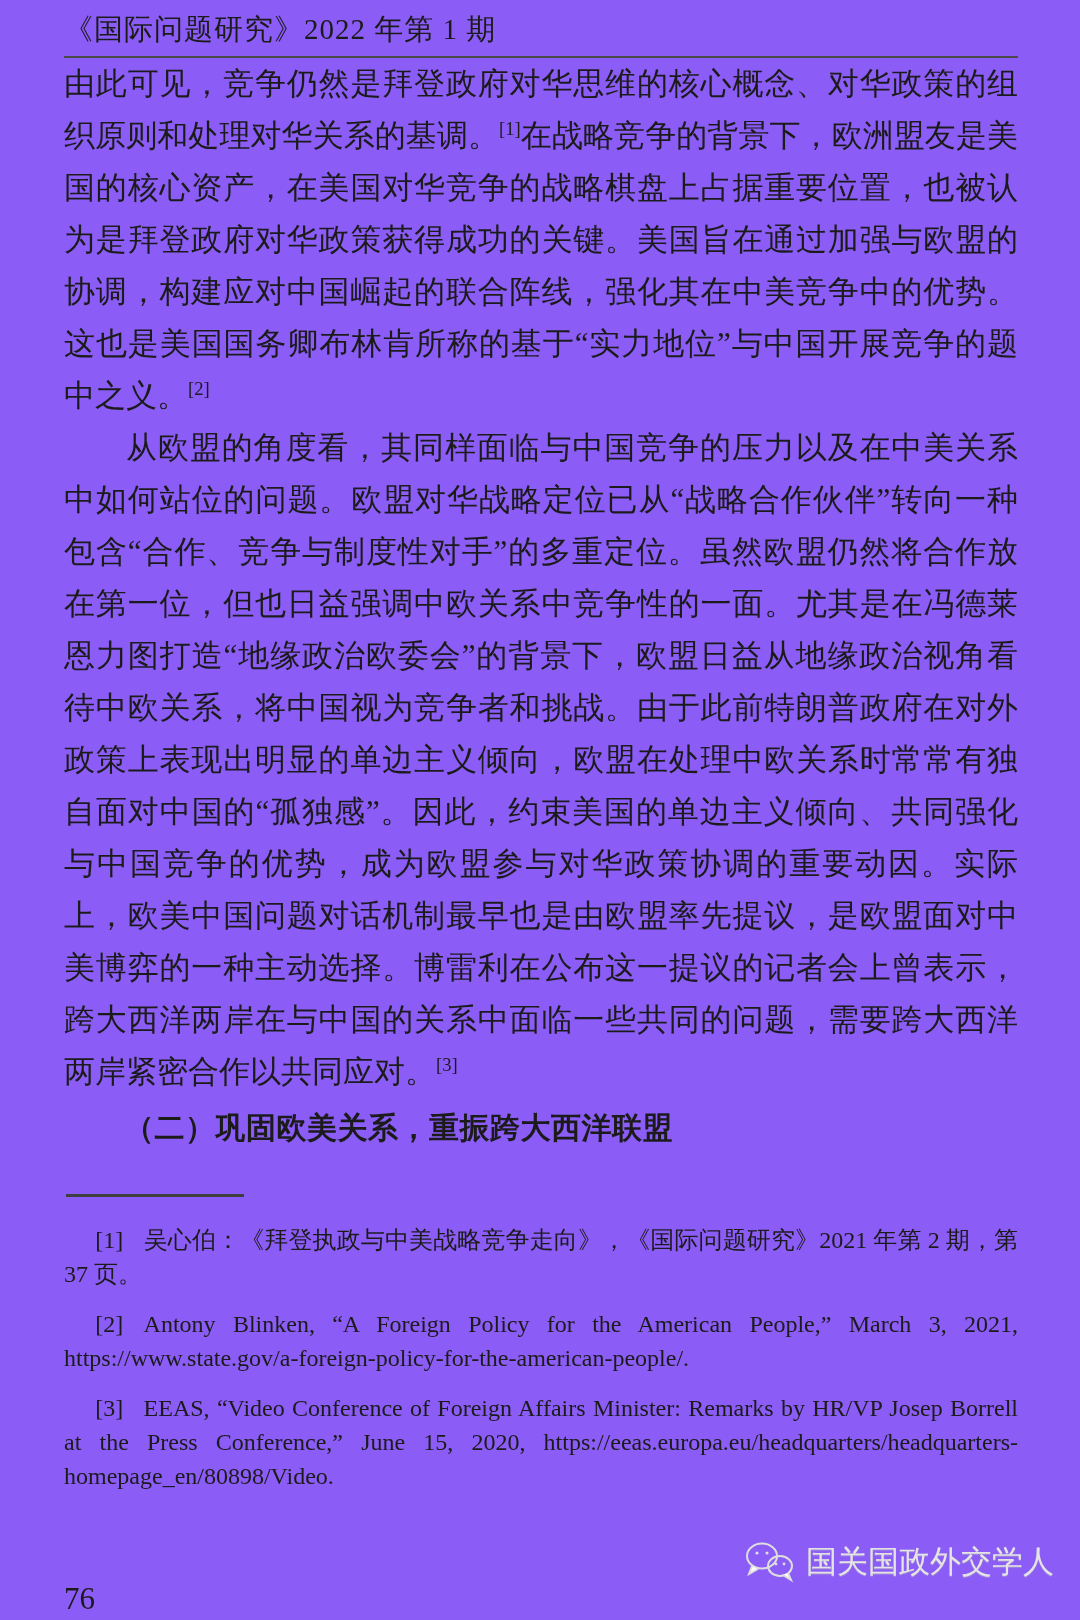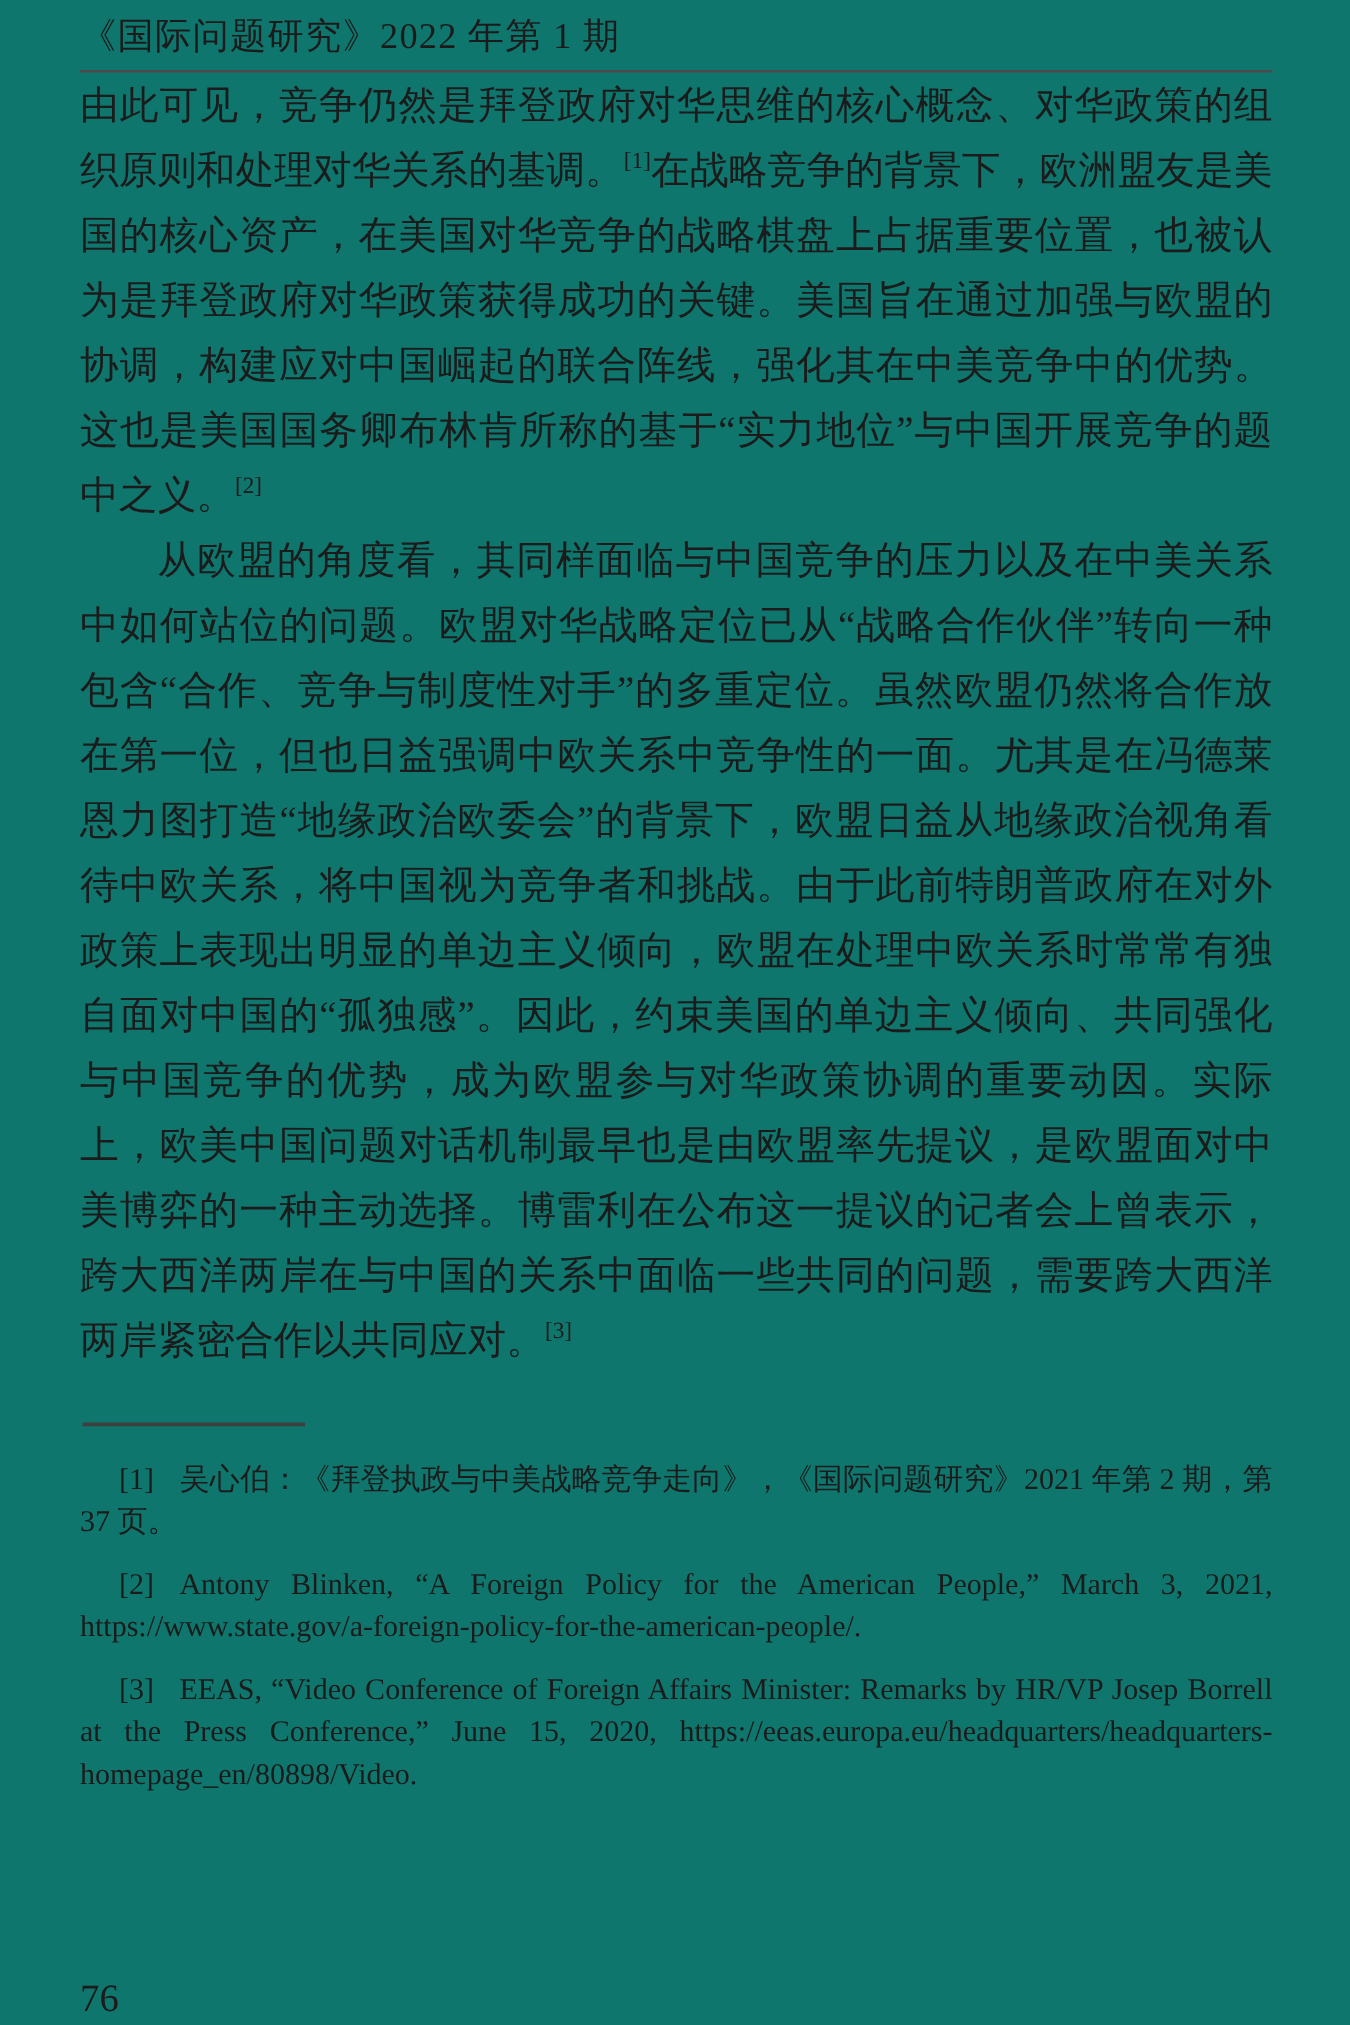--- a/index.html
+++ b/index.html
@@ -1,18 +1,18 @@
 <!DOCTYPE html>
 <html><head>
 <meta charset="utf-8">
 <style>
   html,body { margin:0; padding:0; background:#e9e9e9; }
   .page {
     width:1080px; height:1620px;
-    background:#0f766e;
+    background:#8b5cf6;
     position:relative;
     margin:0 auto;
     font-family:"Liberation Serif","DejaVu Serif",serif;
     color:#1b1b1b;
     overflow:hidden;
     box-sizing:border-box;
   }
   .content { padding:10px 62px 0 64px; }
 
   
@@ -103,30 +103,46 @@
       <span class="header-title">《国际问题研究》2022 年第 1 期</span>
       <hr class="header-rule">
     </div>
 
     <div class="body-text">
 
       <p class="para"><span>由此可见，竞争仍然是拜登政府对华思维的核心概念、对华政策的组织原则和处理对华关系的基调。</span><sup class="fnref">[1]</sup><span>在战略竞争的背景下，欧洲盟友是美国的核心资产，在美国对华竞争的战略棋盘上占据重要位置，也被认为是拜登政府对华政策获得成功的关键。美国旨在通过加强与欧盟的协调，构建应对中国崛起的联合阵线，强化其在中美竞争中的优势。这也是美国国务卿布林肯所称的基于“实力地位”与中国开展竞争的题中之义。</span><sup class="fnref">[2]</sup></p>
 
       <p class="para indent"><span>从欧盟的角度看，其同样面临与中国竞争的压力以及在中美关系中如何站位的问题。欧盟对华战略定位已从“战略合作伙伴”转向一种包含“合作、竞争与制度性对手”的多重定位。虽然欧盟仍然将合作放在第一位，但也日益强调中欧关系中竞争性的一面。尤其是在冯德莱恩力图打造“地缘政治欧委会”的背景下，欧盟日益从地缘政治视角看待中欧关系，将中国视为竞争者和挑战。由于此前特朗普政府在对外政策上表现出明显的单边主义倾向，欧盟在处理中欧关系时常常有独自面对中国的“孤独感”。因此，约束美国的单边主义倾向、共同强化与中国竞争的优势，成为欧盟参与对华政策协调的重要动因。实际上，欧美中国问题对话机制最早也是由欧盟率先提议，是欧盟面对中美博弈的一种主动选择。博雷利在公布这一提议的记者会上曾表示，跨大西洋两岸在与中国的关系中面临一些共同的问题，需要跨大西洋两岸紧密合作以共同应对。</span><sup class="fnref">[3]</sup></p>
 
+      <h3 class="section-heading">（二）巩固欧美关系，重振跨大西洋联盟</h3>
 
     </div>
 
     <div class="footnotes">
       <hr class="fn-divider">
 
       <p class="footnote"><span class="fn-marker">[1]</span><span>吴心伯：《拜登执政与中美战略竞争走向》，《国际问题研究》2021 年第 2 期，第 37 页。</span></p>
 
       <p class="footnote"><span class="fn-marker">[2]</span><span>Antony Blinken, “A Foreign Policy for the American People,” March 3, 2021, https://www.state.gov/a-foreign-policy-for-the-american-people/.</span></p>
 
       <p class="footnote"><span class="fn-marker">[3]</span><span>EEAS, “Video Conference of Foreign Affairs Minister: Remarks by HR/VP Josep Borrell at the Press Conference,” June 15, 2020, https://eeas.europa.eu/headquarters/headquarters-homepage_en/80898/Video.</span></p>
     </div>
 
   </div>
 
   <div class="page-number">76</div>
 
+  <div class="watermark">
+    <span>
+      <svg width="52" height="44" viewBox="0 0 52 44" fill="none" stroke="#dedede" stroke-width="2">
+        <ellipse cx="18" cy="16" rx="15" ry="12.5"></ellipse>
+        <path d="M8 26 L5 34 L14 29" fill="#fdfdfd" stroke="#dedede"></path>
+        <ellipse cx="36" cy="26" rx="12" ry="10"></ellipse>
+        <path d="M44 33 L47 40 L39 35" fill="#fdfdfd" stroke="#dedede"></path>
+        <circle cx="13" cy="13" r="1.6" fill="#dedede" stroke="none"></circle>
+        <circle cx="23" cy="13" r="1.6" fill="#dedede" stroke="none"></circle>
+        <circle cx="32" cy="24" r="1.4" fill="#dedede" stroke="none"></circle>
+        <circle cx="40" cy="24" r="1.4" fill="#dedede" stroke="none"></circle>
+      </svg>
+    </span>
+    <span>国关国政外交学人</span>
+  </div>
 </div>
 
 </body></html>

